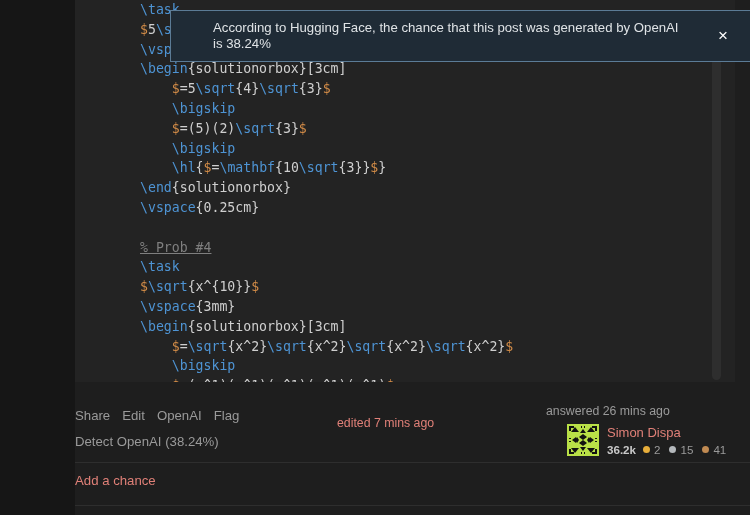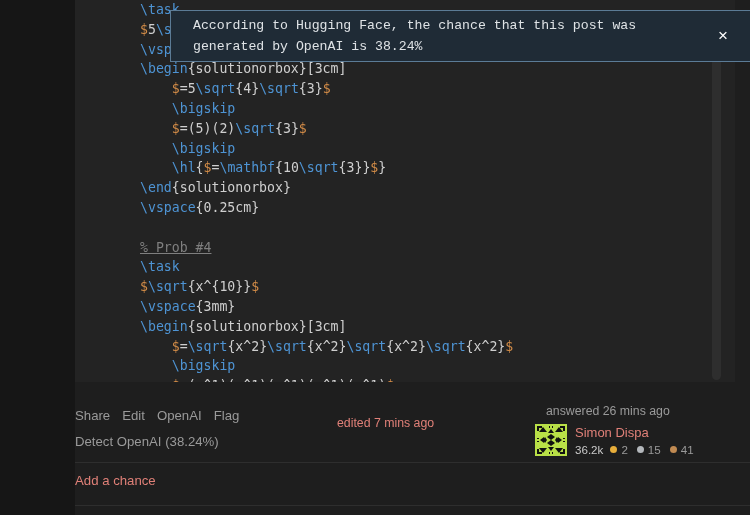--- a/index.html
+++ b/index.html
@@ -93,22 +93,23 @@
     border-right: none;
     display: flex;
     align-items: center;
     z-index: 30;
   }
   .notif-text {
     flex: 1;
     padding: 0 14px 0 22px;
     color: #dfe3e6;
     font-size: 13.2px;
-    line-height: 21px;
-    font-family: Liberation Mono, monospace;
+    line-height: 16px;
+    font-family: Liberation Sans, sans-serif;
+    margin-left: 20px;
   }
   .notif-close {
     width: 54px;
     height: 100%;
     display: flex;
     align-items: center;
     justify-content: center;
     color: #ffffff;
     font-size: 17px;
     cursor: pointer;
@@ -159,20 +160,21 @@
   .answered-line {
     font-size: 12.3px;
     color: #9a9a9a;
     margin-bottom: 6px;
     margin-left: 11px;
   }
   .user-row {
     display: flex;
     align-items: flex-start;
     gap: 8px;
+    margin-left: 32px;
   }
   .avatar {
     width: 32px; height: 32px;
     background: #b9e047;
     flex: 0 0 32px;
     display: block;
   }
   .user-meta { padding-top: 1px; }
   .user-name {
     font-size: 13px;
@@ -181,21 +183,21 @@
     cursor: pointer;
   }
   .rep-row {
     display: flex;
     align-items: center;
     gap: 4px;
     margin-top: 3px;
     font-size: 11.6px;
     color: #9a9a9a;
   }
-  .rep-score { font-weight: normal; color: #c9c9c9; margin-right: 3px; }
+  .rep-score { font-weight: bold; color: #c9c9c9; margin-right: 3px; }
   .badge-dot {
     display: inline-block;
     width: 7px; height: 7px;
     border-radius: 50%;
     margin-right: 1px;
   }
   .dot-gold   { background: #e8ae3b; }
   .dot-silver { background: #b4b8bc; }
   .dot-bronze { background: #c08a52; }
   .badge-grp { display: inline-flex; align-items: center; gap: 3px; margin-right: 5px; }

